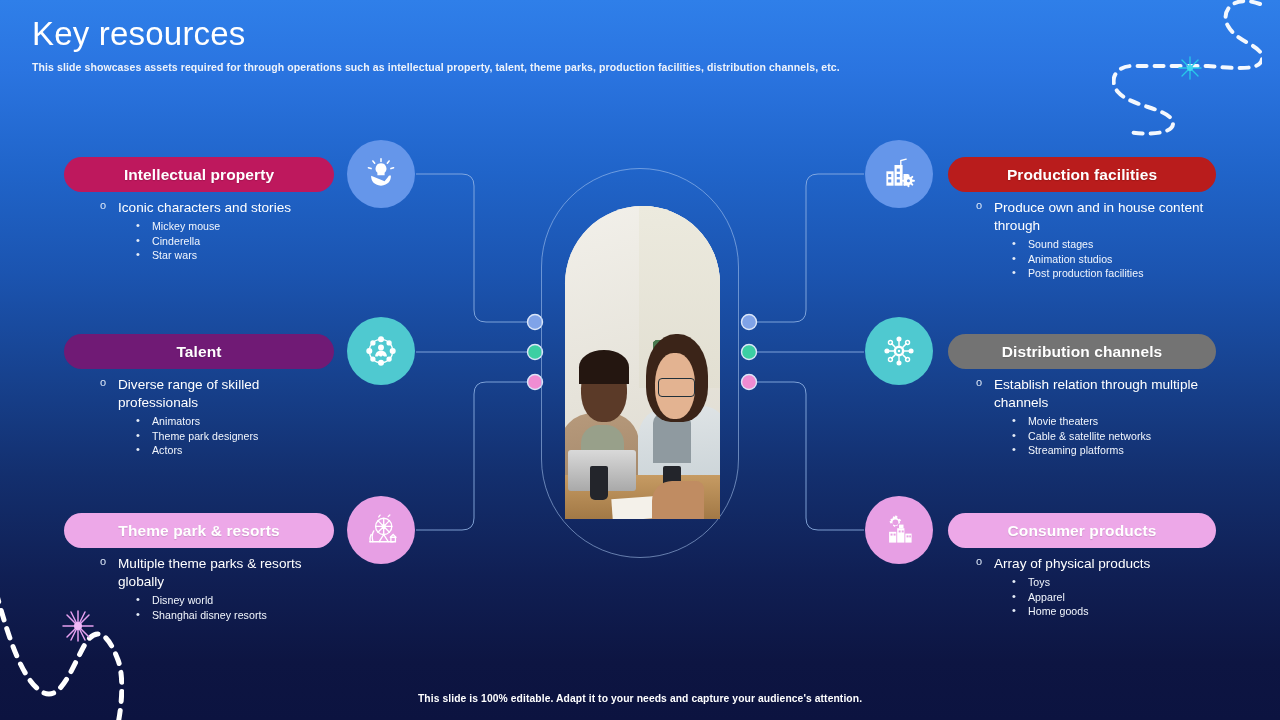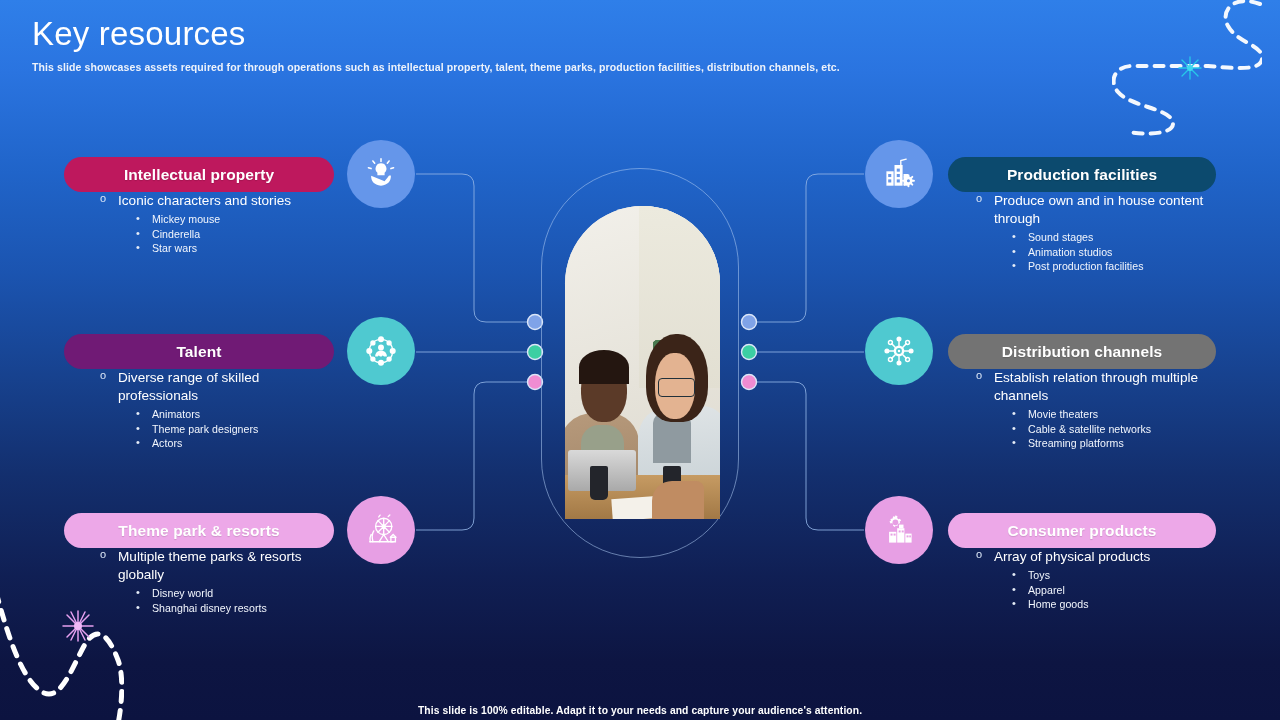--- a/index.html
+++ b/index.html
@@ -105,21 +105,21 @@
 
   .badge {
     position: absolute; top: -17px; width: 68px; height: 68px;
     border-radius: 50%;
     display: flex; align-items: center; justify-content: center;
   }
   .cat.left  .badge { left: 283px; }
   .cat.right .badge { left: -1px; }
   .badge svg { width: 36px; height: 36px; }
 
-  .cat-body { position: relative; }
+  .cat-body { margin-top: 7px; position: relative; }
   .cat.left  .cat-body { padding-left: 36px; }
   .cat.right .cat-body { padding-left: 110px; }
 
   .lead {
     position: relative; font-size: 13.6px; line-height: 1.33;
     color: #ffffff; font-weight: 400; padding-left: 18px; max-width: 236px;
   }
   .lead:before {
     content: "o"; position: absolute; left: 0; top: -1px;
     font-size: 11px; color: #dce7f7;
@@ -129,21 +129,21 @@
     position: relative; font-size: 10.6px; line-height: 1.37;
     color: #f2f6fd; padding-left: 16px; letter-spacing: .05px;
   }
   .sub:before {
     content: "•"; position: absolute; left: 0; top: -1px;
     font-size: 11px; color: #e6edf8;
   }
 
   
   .footer {
-    position: absolute; left: 0; bottom: 4px; width: 100%;
+    position: absolute; left: 0; bottom: 16px; width: 100%;
     text-align: center; font-size: 10.3px; font-weight: 600;
     color: #ffffff; letter-spacing: .1px;
   }
 </style>
 </head>
 <body>
 
 <svg class="deco" id="deco-tr" width="150" height="145" viewBox="0 0 150 145">
   <path d="M148 8 C 120 -2, 108 16, 116 30 C 126 48, 150 48, 150 62 C 150 76, 120 72, 96 70 L 20 70 C 4 70, -4 84, 6 96 C 18 110, 54 112, 60 124 C 66 136, 44 140, 16 136" fill="none" stroke="#ffffff" stroke-width="4" stroke-dasharray="9 8" stroke-linecap="round" opacity=".95"></path>
 </svg>
@@ -298,21 +298,21 @@
     <div class="lead">Multiple  theme parks &amp; resorts globally</div>
     <div class="subs">
       <div class="sub">Disney world</div>
       <div class="sub">Shanghai disney resorts</div>
     </div>
   </div>
 </div>
 
 <div class="cat right" style="top:157px">
   <div class="cat-head">
-    <div class="pill" style="background:#0c4a6e">Production facilities</div>
+    <div class="pill" style="background:#b91c1c">Production facilities</div>
     <div class="badge" style="background:#6596ea">
       <svg viewBox="0 0 40 40" fill="none" stroke="#fff" stroke-width="1.5">
         <path d="M6 33V17h8v16z" fill="#fff" stroke="none"></path>
         <path d="M15 33V10h9v23z" fill="#fff" stroke="none"></path>
         <path d="M25 33V20h5v13z" fill="#fff" stroke="none"></path>
         <rect x="8" y="20" width="3.4" height="3.4" fill="#6596ea" stroke="none"></rect>
         <rect x="8" y="26" width="3.4" height="3.4" fill="#6596ea" stroke="none"></rect>
         <rect x="17.5" y="14" width="3.4" height="3.4" fill="#6596ea" stroke="none"></rect>
         <rect x="17.5" y="20" width="3.4" height="3.4" fill="#6596ea" stroke="none"></rect>
         <rect x="17.5" y="26" width="3.4" height="3.4" fill="#6596ea" stroke="none"></rect>

